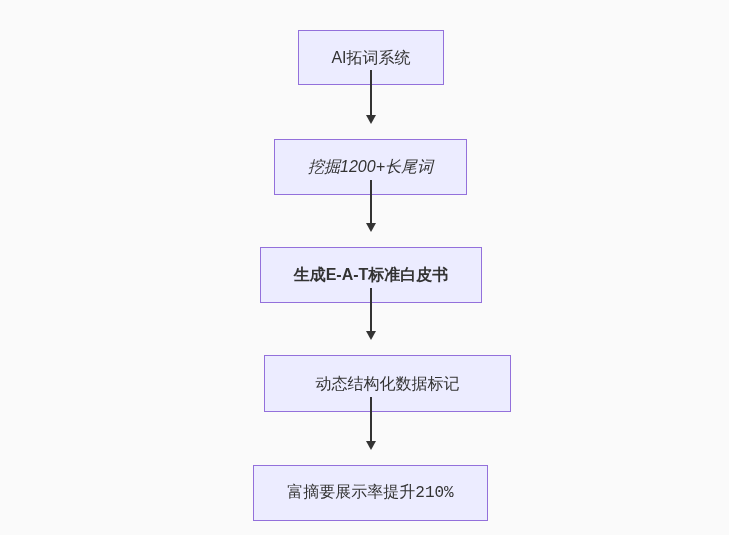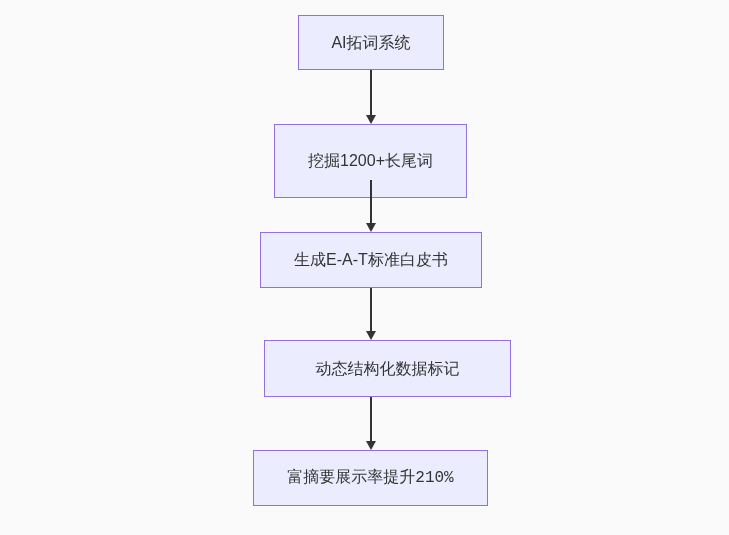--- a/index.html
+++ b/index.html
@@ -26,24 +26,25 @@
     background: var(--node-fill);
     border: 1px solid var(--node-border);
     color: var(--text);
     font-size: 16px;
     line-height: 1;
     display: flex;
     align-items: center;
     justify-content: center;
     text-align: center;
     white-space: nowrap;
+    margin-top: 15px;
   }
   .node-1 { left: 298px; top: 15px;  width: 146px; height: 55px; }
-  .node-2 { left: 274px; top: 124px; width: 193px; height: 74px; }
-  .node-3 { left: 260px; top: 232px; width: 222px; height: 56px; }
+  .node-2 { left: 274px; top: 124px; width: 193px; height: 56px; font-style: italic; }
+  .node-3 { left: 260px; top: 232px; width: 222px; height: 56px; font-weight: bold; }
   .node-4 { left: 264px; top: 340px; width: 247px; height: 57px; }
   .node-5 { left: 253px; top: 450px; width: 235px; height: 56px; font-family: Liberation Mono, monospace; }
   .edge {
     position: absolute;
     left: 365px;
     width: 11px;
     display: flex;
     flex-direction: column;
     align-items: center;
   }

